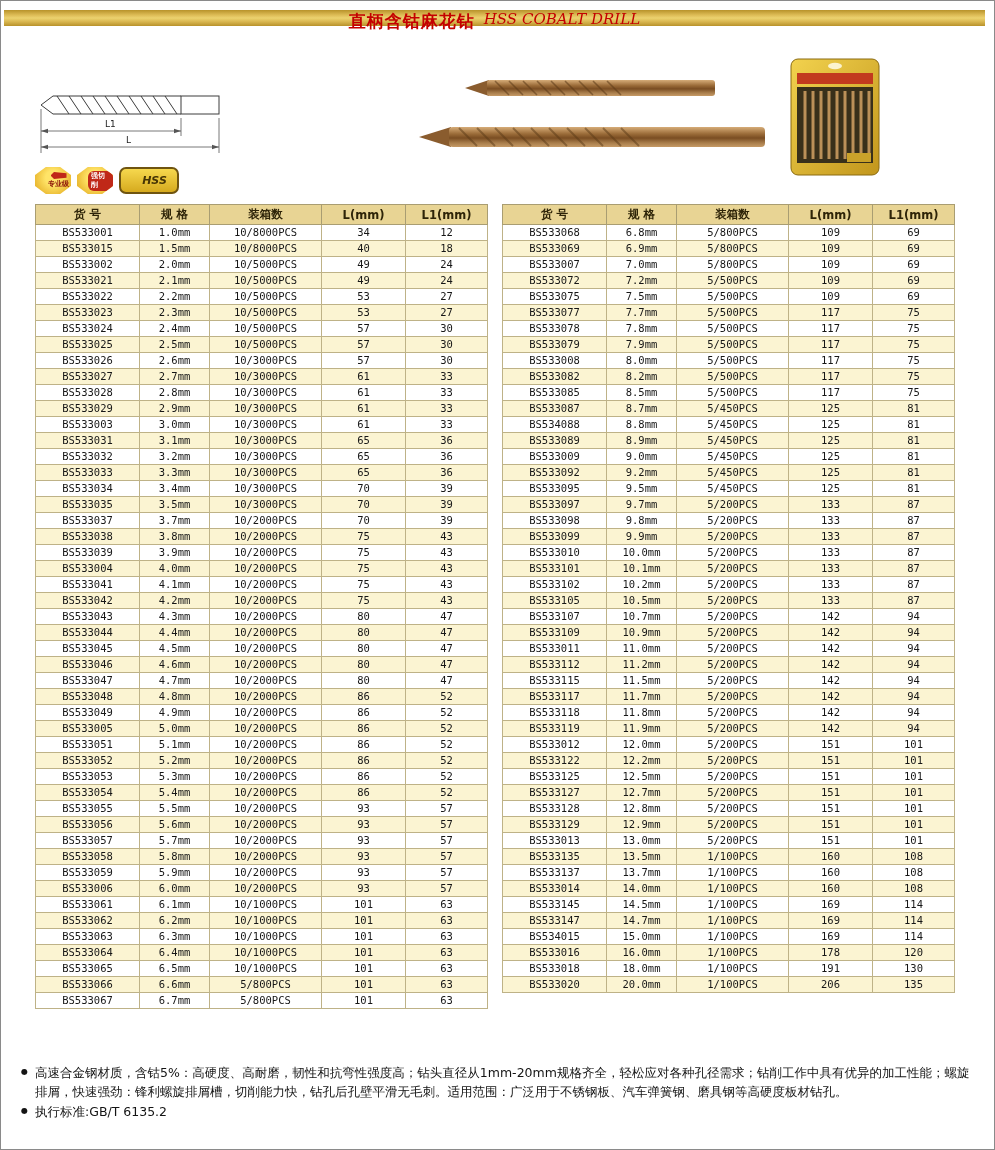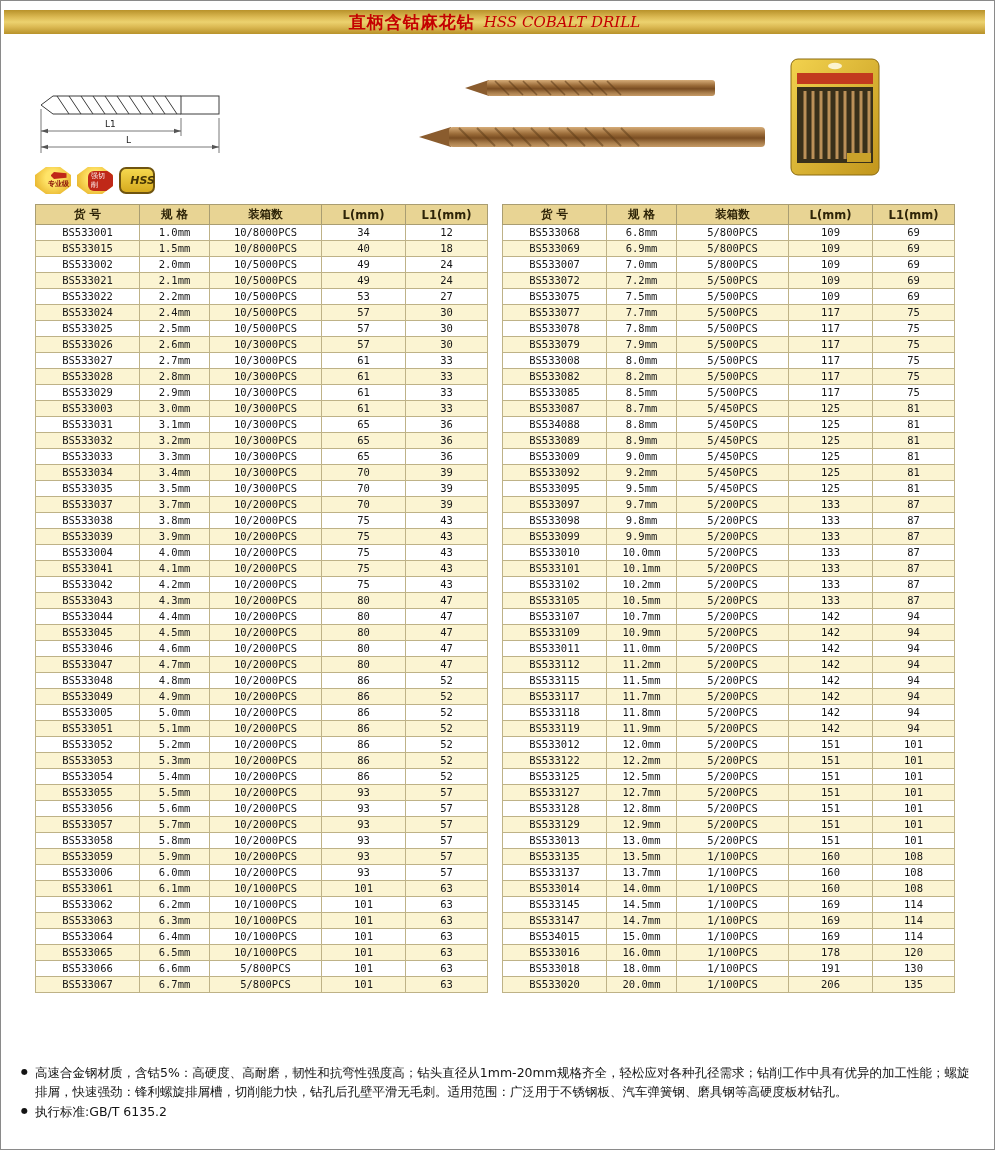--- a/index.html
+++ b/index.html
@@ -1,39 +1,39 @@
 <!DOCTYPE html>
 <html><head>
 <meta charset="utf-8">
 <style>
   * { margin:0; padding:0; box-sizing:border-box; }
   html,body { background:#fff; }
   body { font-family:"DejaVu Sans","Liberation Sans",sans-serif; }
   .page { position:relative; width:995px; height:1150px; background:#fff; border:1px solid #8a8a8a; overflow:hidden; }
 
   
-  .title-bar { position:absolute; top:9px; left:3px; right:9px; height:24px;
+  .title-bar { position:absolute; top:9px; left:3px; right:9px; height:16px;
     background:linear-gradient(180deg,#b8922a 0%,#dcba54 30%,#ecd26f 50%,#dcba54 70%,#b8922a 100%);
-    display:flex; align-items:center; justify-content:center; gap:9px; }
+    display:flex; align-items:flex-start; justify-content:center; gap:9px; }
   .title-zh { color:#c40000; font-weight:700; font-size:17px; letter-spacing:1px; }
   .title-en { color:#c40000; font-weight:400; font-style:italic; font-size:15px; font-family:"DejaVu Serif","Liberation Serif",serif; }
 
   
   .hero { position:absolute; top:42px; left:0; width:995px; height:158px; }
   .tech-drawing { position:absolute; left:32px; top:38px; }
   .drill-photos { position:absolute; left:408px; top:18px; }
   .box-photo { position:absolute; left:788px; top:14px; }
   .badges { position:absolute; left:34px; top:124px; display:flex; gap:6px; align-items:center; }
   .badge { height:27px; display:flex; align-items:center; justify-content:center;padding-left:11px; }
   .octa { width:36px; flex-direction:column; background:radial-gradient(circle at 50% 40%,#ffe468 30%,#e2a91e 95%);
     clip-path:polygon(30% 0,70% 0,100% 30%,100% 70%,70% 100%,30% 100%,0 70%,0 30%); }
   .badge-text { font-size:7px; color:#8a1008; font-weight:700; line-height:9px; }
   .drill-glyph { width:16px; height:7px; background:#c02818; clip-path:polygon(0 50%,22% 0,100% 18%,100% 82%,22% 100%); margin-bottom:1px; }
-  .badge-pill { font-size:7px; color:#fff; background:#c02818; border-radius:6px; padding:1px 3px; font-weight:400; line-height:9px; }
-  .badge.hss { width:36px; background:linear-gradient(#f6d84e,#d6aa1e); border:2px solid #6f5410; border-radius:7px;
+  .badge-pill { font-size:7px; color:#fff; background:#c02818; border-radius:6px; padding:1px 3px; font-weight:700; line-height:9px; }
+  .badge.hss { width:60px; background:linear-gradient(#f6d84e,#d6aa1e); border:2px solid #6f5410; border-radius:7px;
     font-weight:700; font-size:11px; color:#463505; font-style:italic; }
 
   
   .tables { position:absolute; top:203px; left:34px; display:flex; gap:14px; align-items:flex-start; }
   table.spec { border-collapse:collapse; table-layout:fixed; background:#fff; }
   table.spec th { background:#e8d494; border:1px solid #a99d72; font-size:11.5px; font-weight:700; height:20px; color:#2e2408; padding:0; }
   table.spec td { border:1px solid #beb287; font-size:10.5px; line-height:15px; height:15px; text-align:center; color:#161616;
     font-family:"DejaVu Sans Mono","Liberation Mono",monospace; padding:0; white-space:nowrap; overflow:hidden; }
   table.spec tbody tr:nth-child(even) td { background:#fbf4d2; }
 
@@ -217,20 +217,27 @@
             <td>24</td>
           </tr>
           <tr>
             <td>BS533022</td>
             <td>2.2mm</td>
             <td>10/5000PCS</td>
             <td>53</td>
             <td>27</td>
           </tr>
           <tr>
+            <td>BS533023</td>
+            <td>2.3mm</td>
+            <td>10/5000PCS</td>
+            <td>53</td>
+            <td>27</td>
+          </tr>
+          <tr>
             <td>BS533024</td>
             <td>2.4mm</td>
             <td>10/5000PCS</td>
             <td>57</td>
             <td>30</td>
           </tr>
           <tr>
             <td>BS533025</td>
             <td>2.5mm</td>
             <td>10/5000PCS</td>

